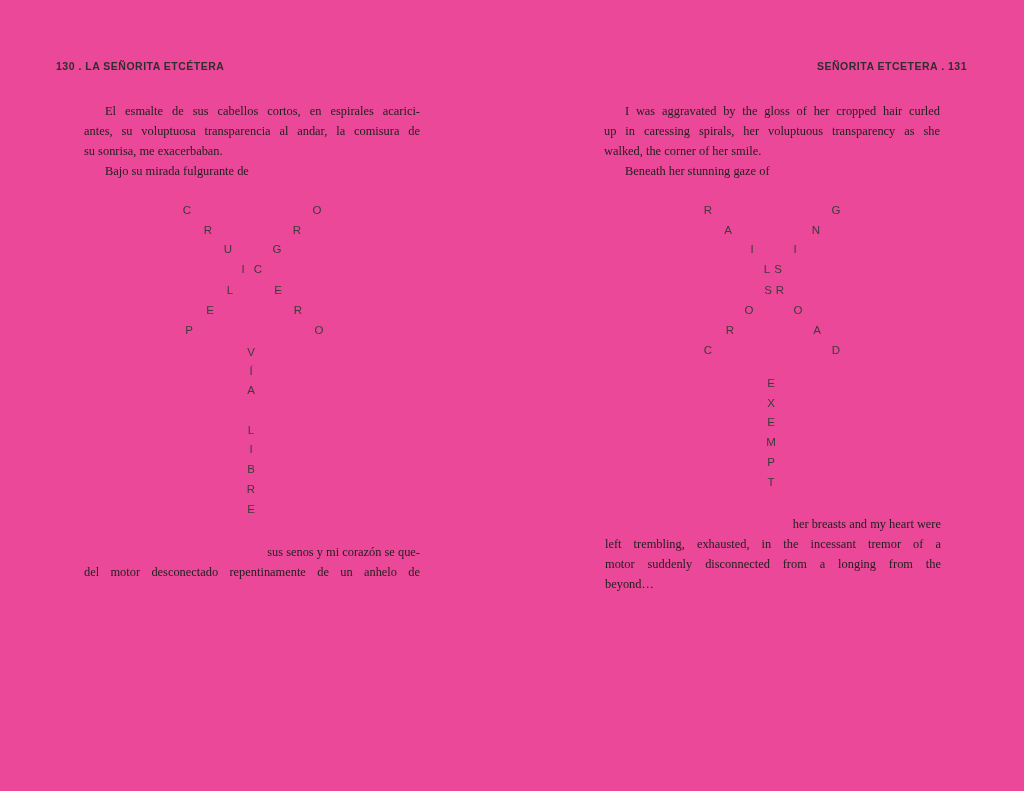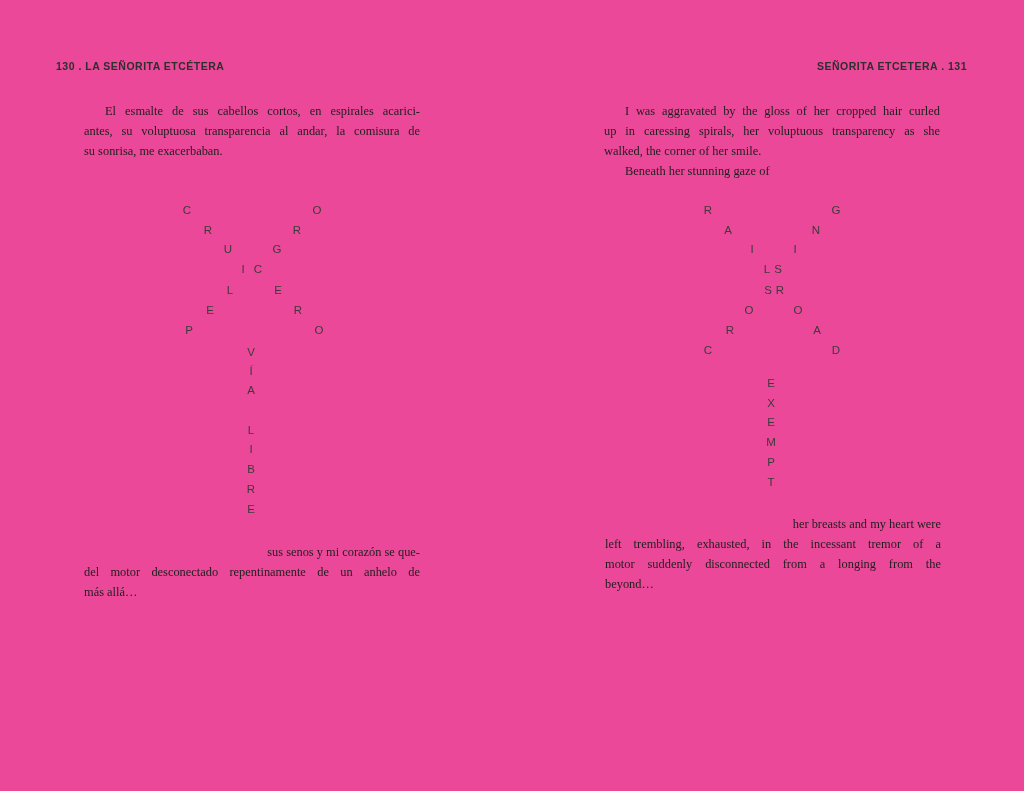--- a/index.html
+++ b/index.html
@@ -75,20 +75,21 @@
 
 <div class="spread">
 
   <div class="page left">
     <div class="running-head hl">130 . LA SEÑORITA ETCÉTERA</div>
 
     <div class="para pt-left">
       <div class="line just indent">El esmalte de sus cabellos cortos, en espirales acarici-</div>
       <div class="line just">antes, su voluptuosa transparencia al andar, la comisura de</div>
       <div class="line">su sonrisa, me exacerbaban.</div>
+      <div class="line indent">Bajo su mirada fulgurante de</div>
     </div>
 
     <div class="calligram">
         <span class="cal-letter" style="left: 187px; top: 211px;">C</span>
         <span class="cal-letter" style="left: 317px; top: 211px;">O</span>
         <span class="cal-letter" style="left: 208px; top: 231px;">R</span>
         <span class="cal-letter" style="left: 297px; top: 231px;">R</span>
         <span class="cal-letter" style="left: 228px; top: 250px;">U</span>
         <span class="cal-letter" style="left: 277px; top: 250px;">G</span>
         <span class="cal-letter" style="left: 243px; top: 270px;">I</span>
@@ -107,21 +108,20 @@
         <span class="cal-letter" style="left: 251px; top: 431px;">L</span>
         <span class="cal-letter" style="left: 251px; top: 450px;">I</span>
         <span class="cal-letter" style="left: 251px; top: 470px;">B</span>
         <span class="cal-letter" style="left: 251px; top: 490px;">R</span>
         <span class="cal-letter" style="left: 251px; top: 510px;">E</span>
       </div>
 
     <div class="para pb-left">
       <div class="line right">sus senos y mi corazón se que-</div>
       <div class="line just">del motor desconectado repentinamente de un anhelo de</div>
-      <div class="line">más allá…</div>
     </div>
   </div>
 
   <div class="page right">
     <div class="running-head hr">SEÑORITA ETCETERA . 131</div>
 
     <div class="para pt-right">
       <div class="line just indent">I was aggravated by the gloss of her cropped hair curled</div>
       <div class="line just">up in caressing spirals, her voluptuous transparency as she</div>
       <div class="line">walked, the corner of her smile.</div>

